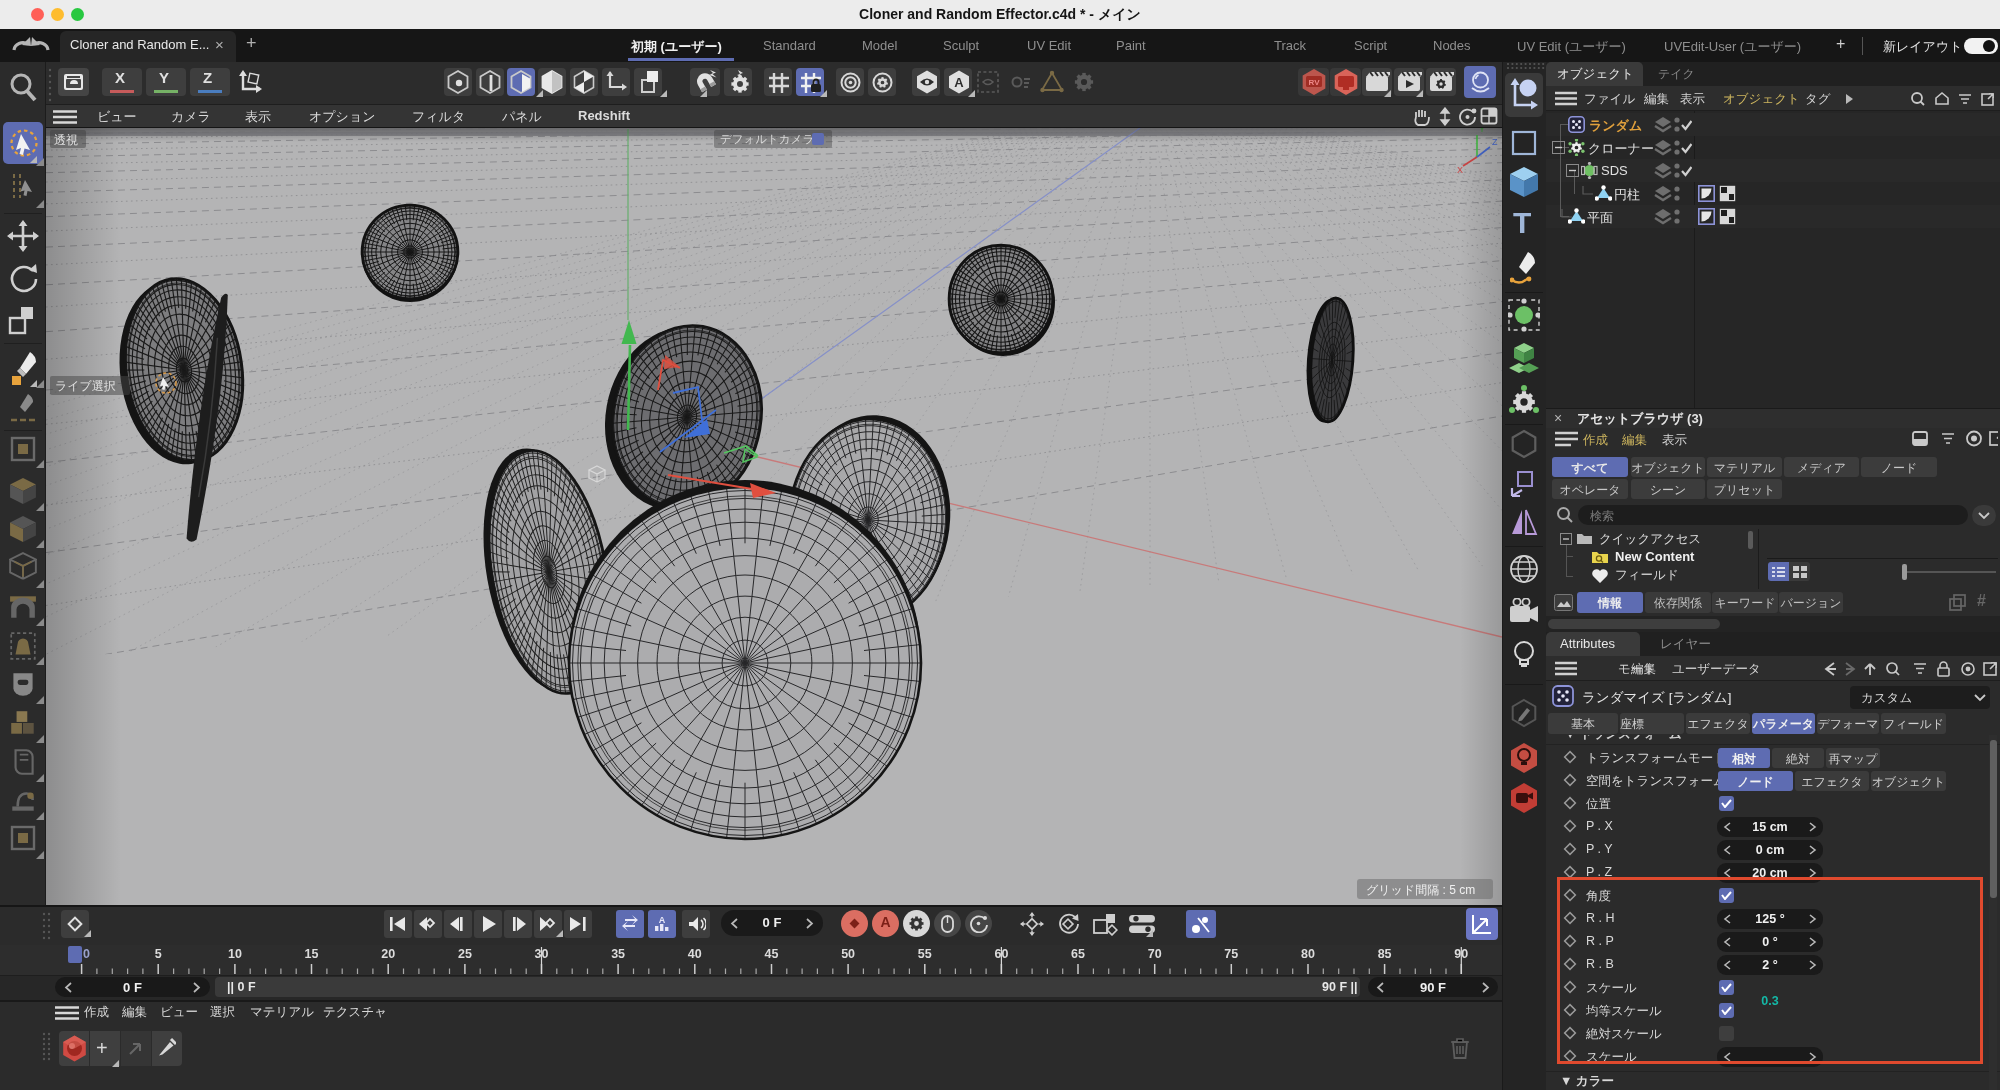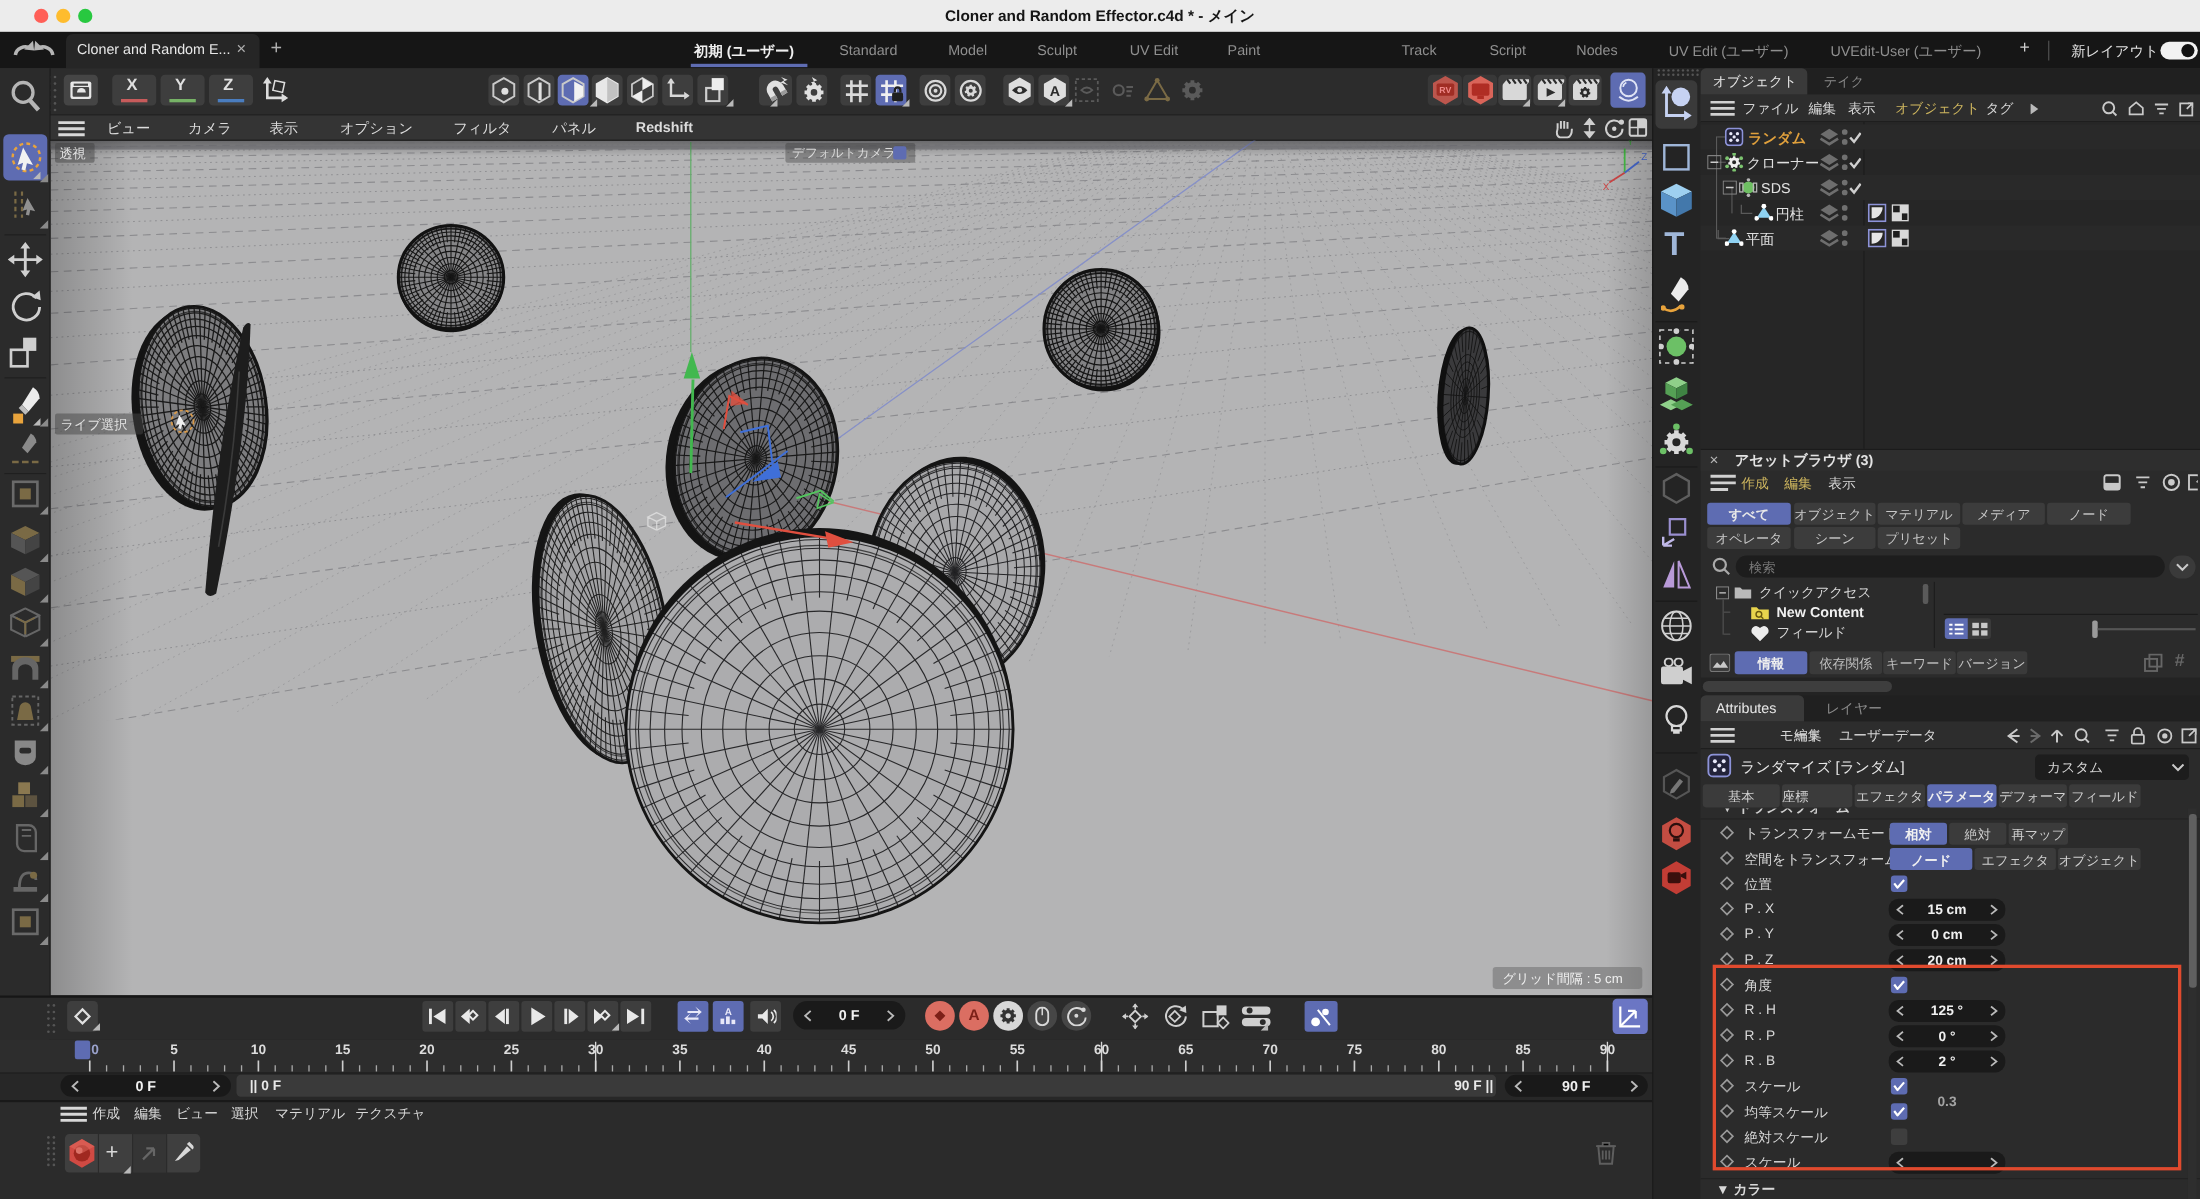--- a/index.html
+++ b/index.html
@@ -1729,21 +1729,21 @@
     <rect x="3.2" y="3.2" width="7.6" height="7.6" fill="none" stroke="#9a9a9a" stroke-width="1.5" transform="rotate(45 7 7)"></rect>
   </svg>
 <div style="position:absolute;left:1586px;top:1049.0px;font-size:12.5px;color:#d8d8d8;font-weight:400;white-space:nowrap;">スケール</div>
 <div style="position:absolute;left:1717px;top:1047.0px;width:106px;height:20px;background:#1a1a1a;border-radius:9px;"></div>
 <svg style="position:absolute;left:1723px;top:1052.0px" width="8" height="10" viewBox="0 0 8 10">
     <path d="M7 1 L2 5 l5 4" fill="none" stroke="#b9b9b9" stroke-width="1.6"></path>
   </svg>
 <svg style="position:absolute;left:1809px;top:1052.0px" width="8" height="10" viewBox="0 0 8 10">
     <path d="M1 1 l5 4 -5 4" fill="none" stroke="#b9b9b9" stroke-width="1.6"></path>
   </svg>
-<div style="position:absolute;left:1717px;top:994px;font-size:12.5px;color:#a3a3a3;font-weight:700;white-space:nowrap;width:106px;text-align:center;">0.3</div>
+<div style="position:absolute;left:1717px;top:994px;font-size:12.5px;color:#14b8a6;font-weight:700;white-space:nowrap;width:106px;text-align:center;">0.3</div>
 <div style="position:absolute;left:1557px;top:877px;width:426px;height:187px;border:3px solid #e04a2e;"></div>
 <div style="position:absolute;left:1546px;top:1071px;width:454px;height:19px;background:#2b2b2b;border-top:1px solid #222;"></div>
 <div style="position:absolute;left:1560px;top:1073px;font-size:12.5px;color:#d8d8d8;font-weight:700;white-space:nowrap;">▼ カラー</div>
 <div style="position:absolute;left:1989px;top:735px;width:8px;height:355px;background:#2e2e2e;"></div>
 <div style="position:absolute;left:1990px;top:740px;width:7px;height:158px;background:#606060;border-radius:3px;"></div>
 <div style="position:absolute;left:0px;top:905px;width:1502px;height:40px;background:#2b2b2b;border-top:2px solid #161616;"></div>
 <svg style="position:absolute;left:42px;top:912px" width="12" height="28" viewBox="0 0 12 28">
     <circle cx="2" cy="2" r="1.2" fill="#555"></circle>
     <circle cx="7" cy="2" r="1.2" fill="#555"></circle>
     <circle cx="2" cy="8" r="1.2" fill="#555"></circle>

